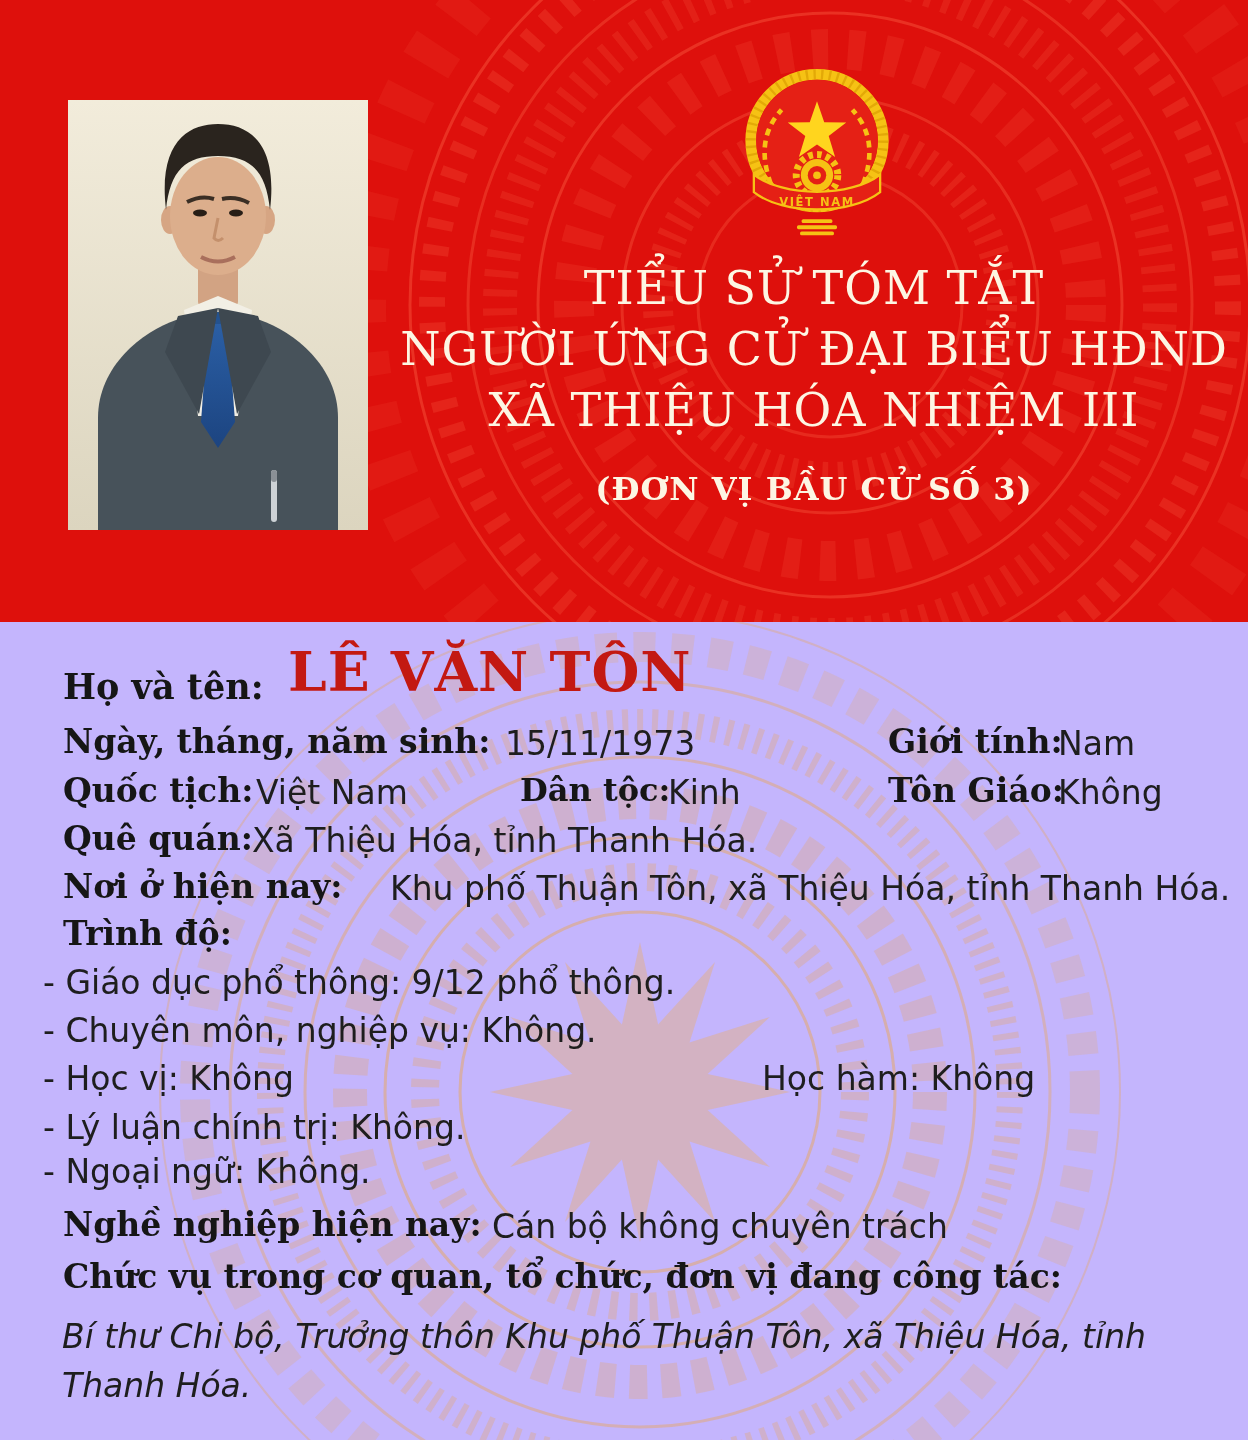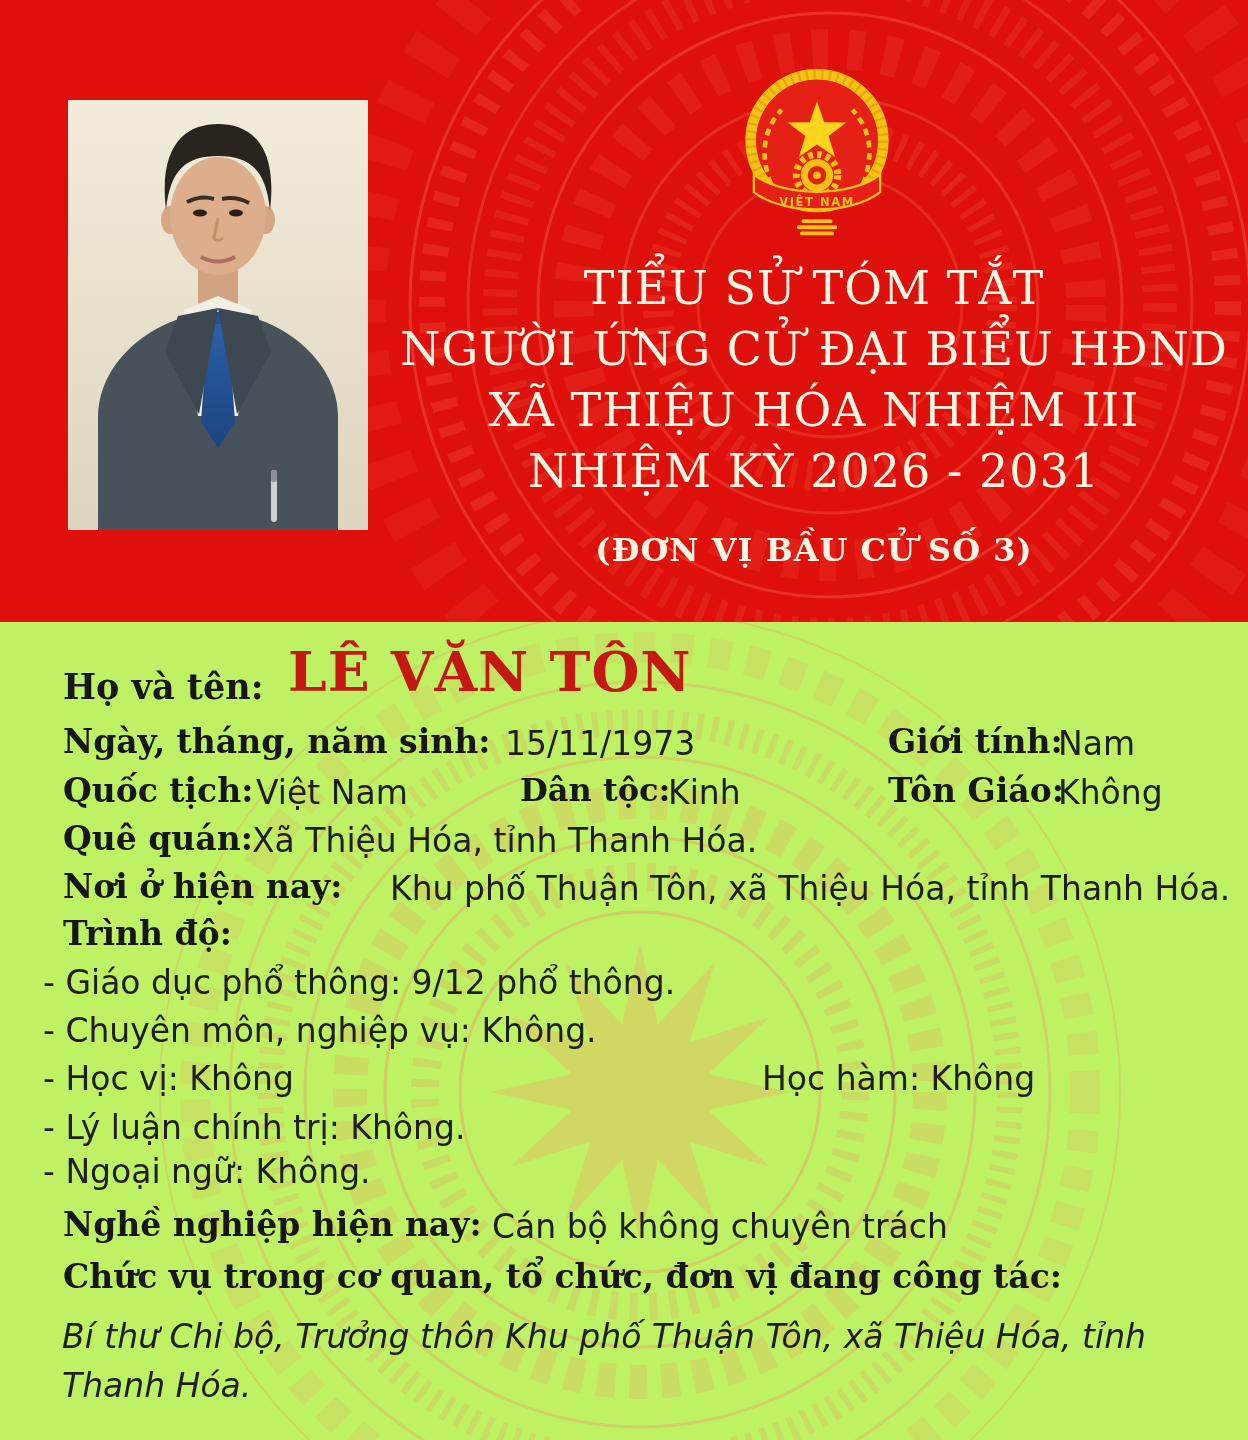--- a/index.html
+++ b/index.html
@@ -15,21 +15,21 @@
   .titles{position:absolute;left:390px;top:258px;width:848px;text-align:center;}
   .t-line{
     font-family:"DejaVu Serif","Liberation Serif",serif;font-weight:400;
     font-size:46px;line-height:61px;color:#FDF6E3;letter-spacing:1px;white-space:nowrap;
   }
   .t-sub{
     font-family:"DejaVu Serif","Liberation Serif",serif;font-weight:700;
     font-size:32px;line-height:44px;color:#FDF6E3;margin-top:26px;letter-spacing:1px;white-space:nowrap;
   }
   
-  .bio{position:absolute;left:0;top:622px;width:1248px;height:818px;background:#bef264;overflow:hidden;}
+  .bio{position:absolute;left:0;top:622px;width:1248px;height:818px;background:#c4b5fd;overflow:hidden;}
   .wm-bottom{position:absolute;left:0;top:0;pointer-events:none;}
   .abs{position:absolute;white-space:nowrap;line-height:1.18;}
   .lbl{font-family:"DejaVu Serif","Liberation Serif",serif;font-weight:700;font-size:33px;color:#161616;}
   .val{font-family:"DejaVu Sans","Liberation Sans",sans-serif;font-size:33px;color:#1e1e1e;}
   .name{
     font-family:"DejaVu Serif","Liberation Serif",serif;font-weight:700;
     font-size:55px;color:#C31912;letter-spacing:1px;
   }
   .lbl-big{font-size:35px;}
   .wrap{white-space:normal;line-height:49px;font-style:italic;}
@@ -130,21 +130,20 @@
         <rect x="80" y="198" width="40" height="5" rx="2" fill="#F6C214"></rect>
         <rect x="74" y="206" width="52" height="5" rx="2" fill="#F6C214"></rect>
         <rect x="78" y="214" width="44" height="5" rx="2" fill="#F6C214"></rect>
       </svg>
     </div>
 
     <div class="titles">
       <div class="t-line">TIỂU SỬ TÓM TẮT</div>
       <div class="t-line">NGƯỜI ỨNG CỬ ĐẠI BIỂU HĐND</div>
       <div class="t-line">XÃ THIỆU HÓA NHIỆM III</div>
-      <div class="t-line">NHIỆM KỲ 2026 - 2031</div>
       <div class="t-sub">(ĐƠN VỊ BẦU CỬ SỐ 3)</div>
     </div>
   </header>
 
   <main class="bio">
 
     <svg class="wm-bottom" width="1248" height="818" viewBox="0 0 1248 818">
       <g transform="translate(640,470)" fill="#ECAD62" opacity="0.38">
         <polygon points="150,0 67.6,18.1 129.9,75 49.5,49.5 75,129.9 18.1,67.6 0,150 -18.1,67.6 -75,129.9 -49.5,49.5 -129.9,75 -67.6,18.1 -150,0 -67.6,-18.1 -129.9,-75 -49.5,-49.5 -75,-129.9 -18.1,-67.6 0,-150 18.1,-67.6 75,-129.9 49.5,-49.5 129.9,-75 67.6,-18.1"></polygon>
       </g>

